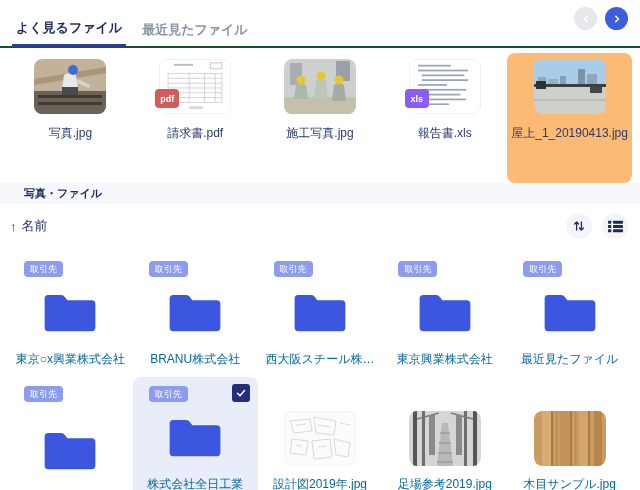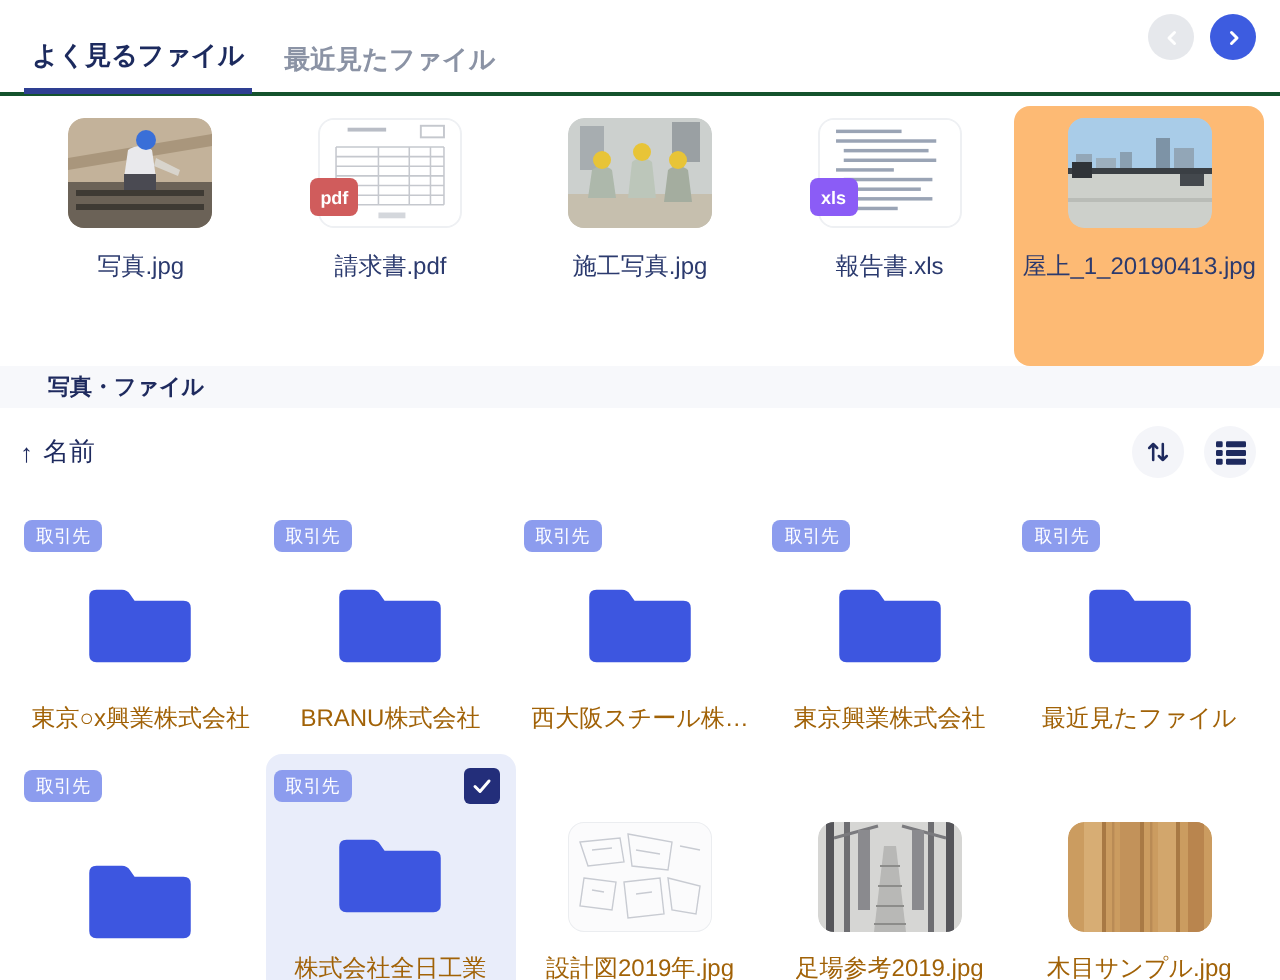--- a/index.html
+++ b/index.html
@@ -38,24 +38,24 @@
   .sortctl { display:flex; align-items:center; gap:5px; cursor:pointer; }
   .sortarrow { font-size:13px; color:#1e2a5e; }
   .sortlabel { font-size:13px; font-weight:normal; color:#1e2a5e;text-align:center; }
   .toolicons { margin-left:auto; display:flex; gap:10px; }
   .iconbtn { width:26px; height:26px; border-radius:50%; background:#f4f5f9; display:flex; align-items:center; justify-content:center; cursor:pointer; }
 
   
   .grid { display:grid; grid-template-columns:repeat(5,1fr); padding:4px 8px 0; }
   .gcell { position:relative; height:125px; border-radius:8px; display:flex; flex-direction:column; align-items:center; padding-top:6px; cursor:pointer; }
   .gcell.selected { background:#e9edfa; }
-  .badgerow { align-self:flex-start; height:17px; margin-left:4px; }
+  .badgerow { align-self:flex-start; height:17px; margin-left:16px; }
   .pbadge { display:inline-block; background:#8c9cee; color:#fff; font-size:9px; line-height:16px; padding:0 6px; border-radius:4px; }
   .iconarea { flex:1; display:flex; align-items:center; justify-content:center; width:100%; }
-  .gname { font-size:12px; color:#a16207; white-space:nowrap; overflow:hidden; max-width:120px; text-align:center; padding-bottom:9px; }
+  .gname { font-size:12px; color:#0369a1; white-space:nowrap; overflow:hidden; max-width:120px; text-align:center; padding-bottom:9px; }
   .checkbox { position:absolute; top:7px; right:8px; width:18px; height:18px; background:#232e7a; border-radius:3px;
     display:flex; align-items:center; justify-content:center; cursor:pointer; }
 </style>
 </head>
 <body>
 
 <div class="tabbar">
   <div class="tab active">よく見るファイル</div>
   <div class="tab inactive">最近見たファイル</div>
   <div class="navbtns">

